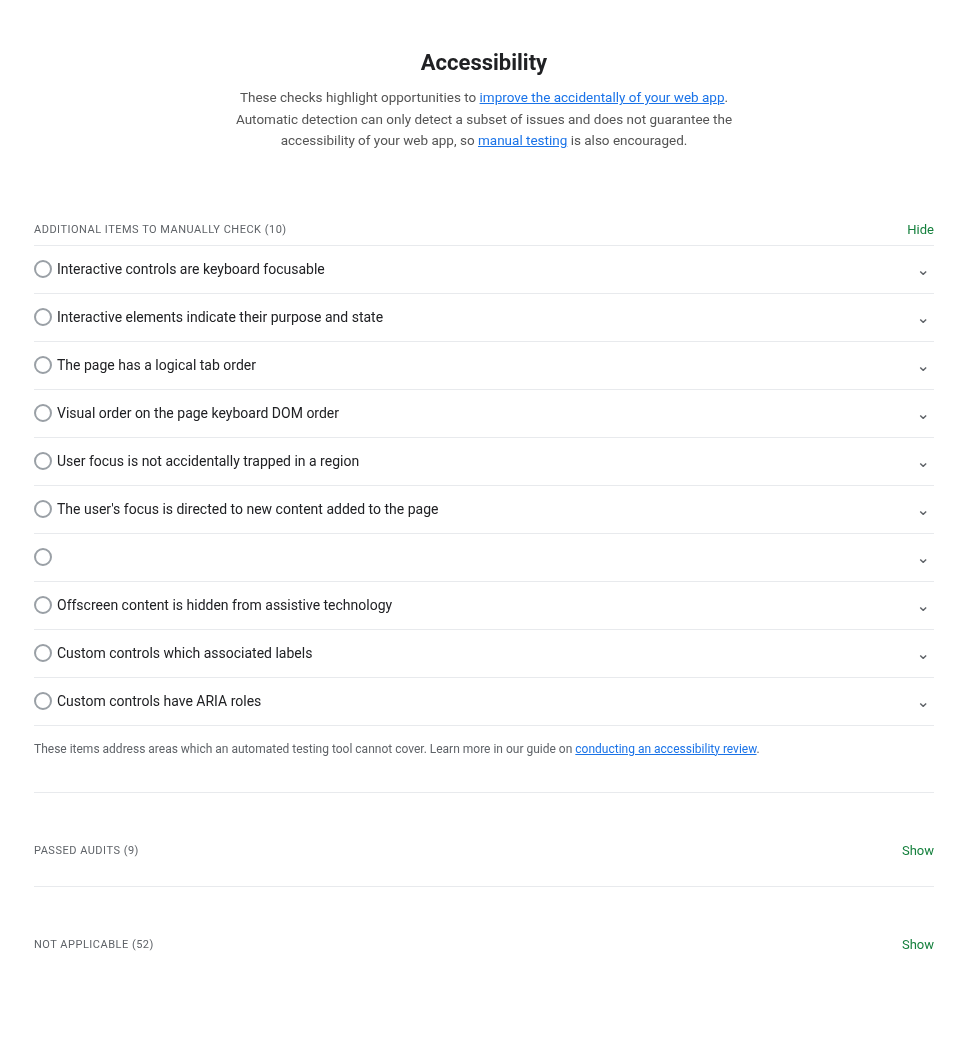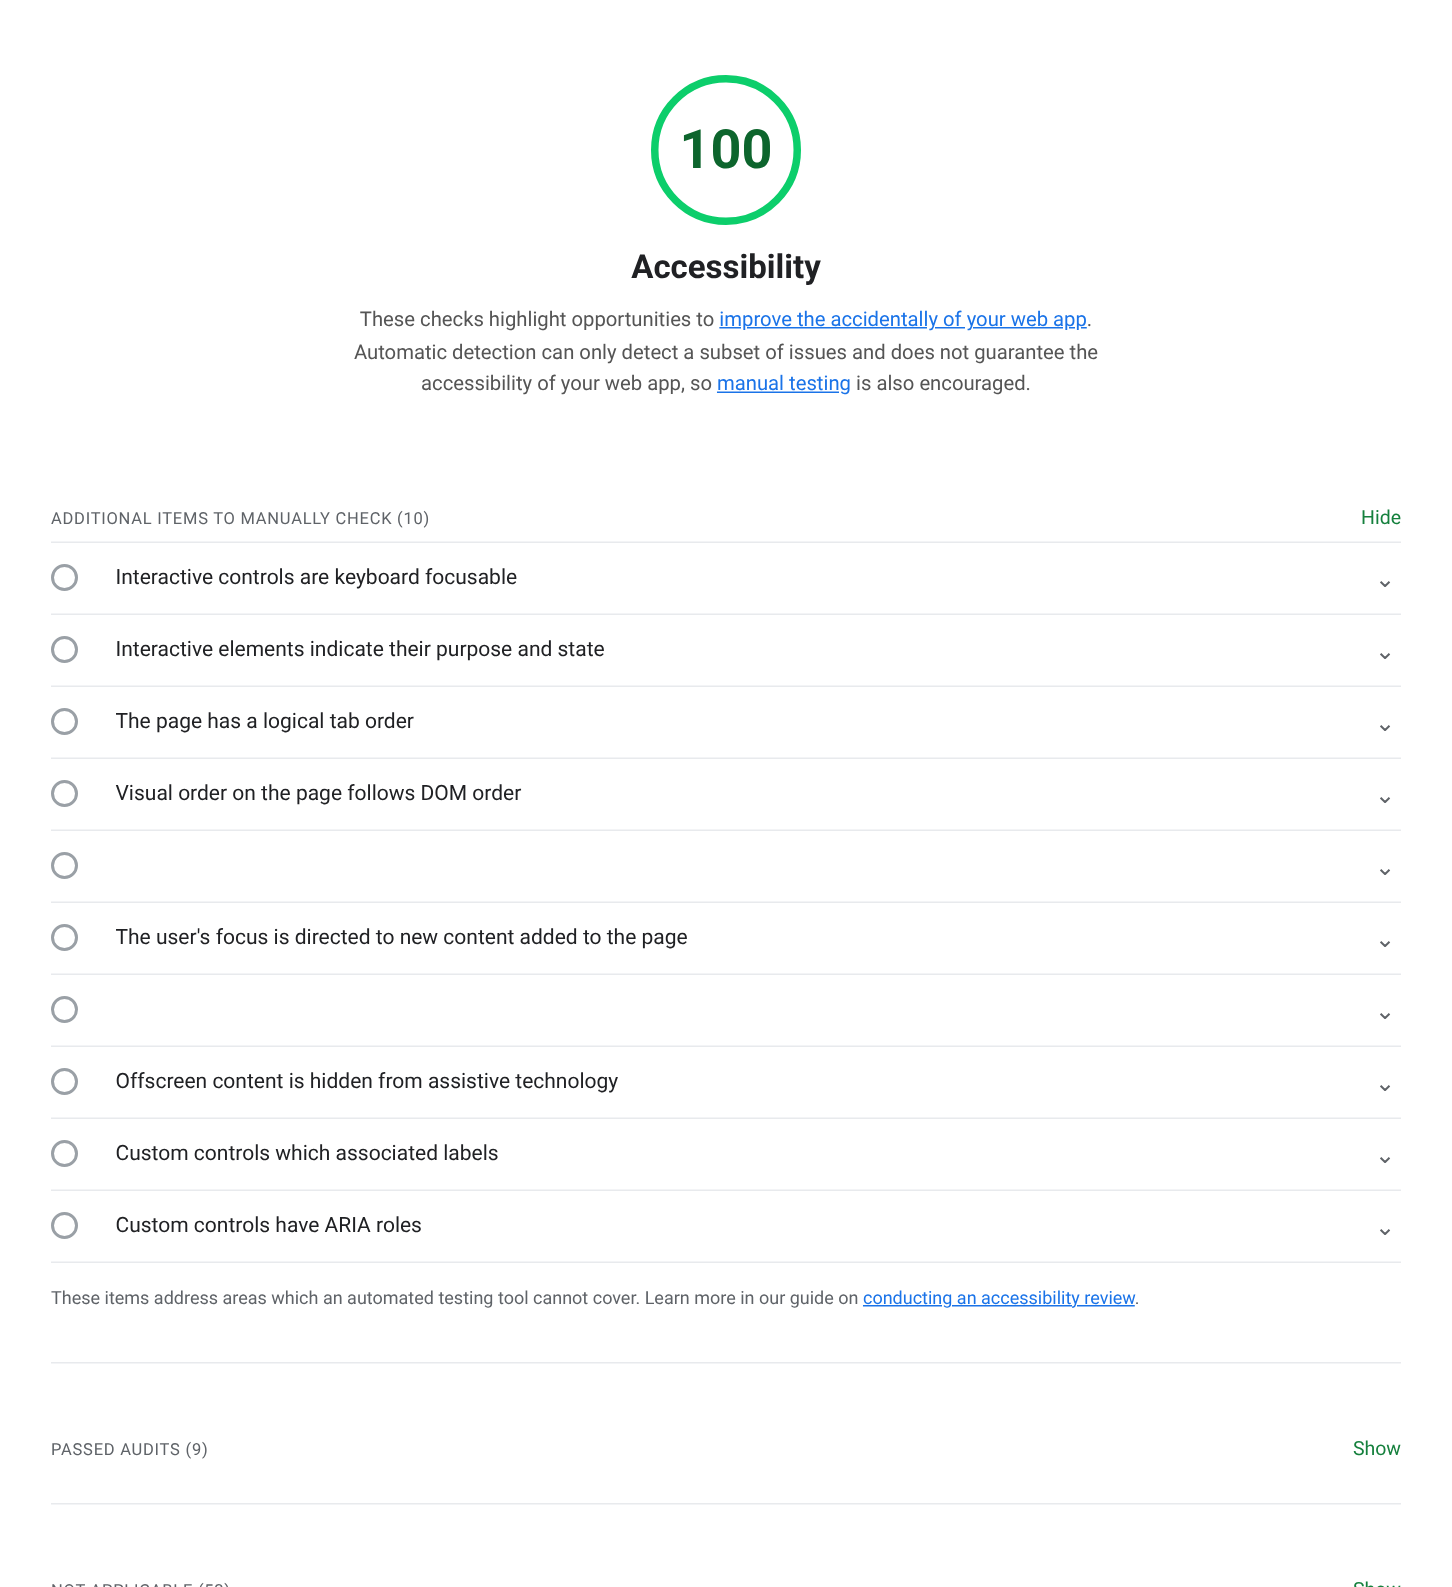--- a/index.html
+++ b/index.html
@@ -108,21 +108,21 @@
       align-items: center;
       justify-content: space-between;
       padding: 14px 0;
       border-bottom: 1px solid #e8eaed;
       cursor: pointer;
     }
 
     .audit-left {
       display: flex;
       align-items: center;
-      gap: 25px;
+      gap: 5px;
       flex: 1;
     }
 
     .audit-icon {
       width: 18px;
       height: 18px;
       border-radius: 50%;
       border: 2px solid #9aa0a6;
       flex-shrink: 0;
     }
@@ -157,23 +157,20 @@
       margin-top: 20px;
       border-top: 1px solid #e8eaed;
     }
   </style>
 </head>
 <body>
 
 <div class="page-container">
 
   <div class="score-section">
-    <div class="score-circle">
-      <span class="score-number">100</span>
-    </div>
     <h1 class="score-title">Accessibility</h1>
     <p class="score-description">
       <span>These checks highlight opportunities to </span><a href="#">improve the accidentally of your web app</a><span>. Automatic detection can only detect a subset of issues and does not guarantee the accessibility of your web app, so </span><a href="#">manual testing</a><span> is also encouraged.</span>
     </p>
   </div>
 
   <div class="section-header">
     <div class="section-header-title">
       <span>ADDITIONAL ITEMS TO MANUALLY CHECK</span>
       <span>(10)</span>
@@ -203,28 +200,29 @@
       <div class="audit-left">
         <div class="audit-icon"></div>
         <span class="audit-label">The page has a logical tab order</span>
       </div>
       <span class="chevron-icon">⌄</span>
     </div>
 
     <div class="audit-item">
       <div class="audit-left">
         <div class="audit-icon"></div>
-        <span class="audit-label">Visual order on the page follows DOM order</span>
-      </div>
-      <span class="chevron-icon">⌄</span>
-    </div>
-
-    <div class="audit-item">
-      <div class="audit-left">
-        <div class="audit-icon"></div>
+        <span class="audit-label">Visual order on the page keyboard DOM order</span>
+      </div>
+      <span class="chevron-icon">⌄</span>
+    </div>
+
+    <div class="audit-item">
+      <div class="audit-left">
+        <div class="audit-icon"></div>
+        <span class="audit-label">User focus is not accidentally trapped in a region</span>
       </div>
       <span class="chevron-icon">⌄</span>
     </div>
 
     <div class="audit-item">
       <div class="audit-left">
         <div class="audit-icon"></div>
         <span class="audit-label">The user's focus is directed to new content added to the page</span>
       </div>
       <span class="chevron-icon">⌄</span>

